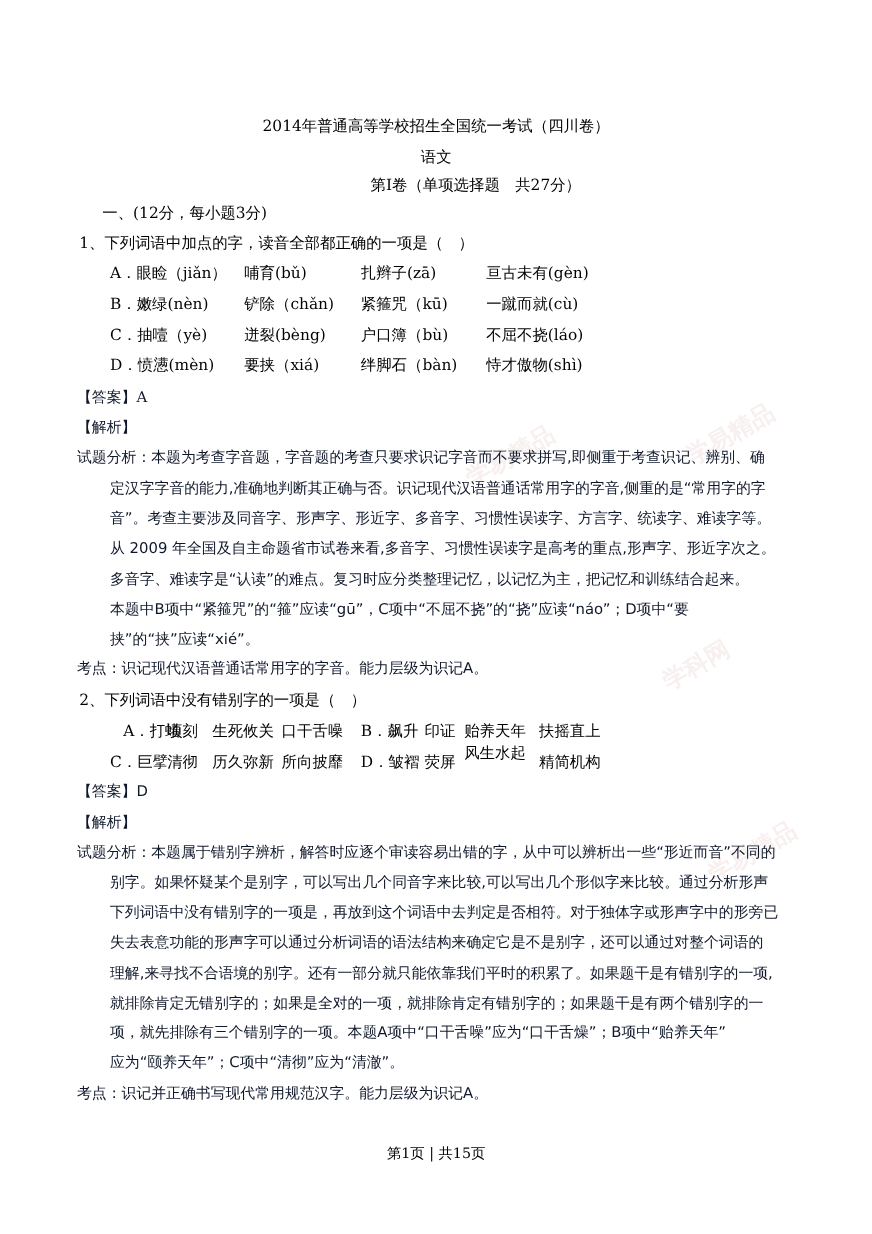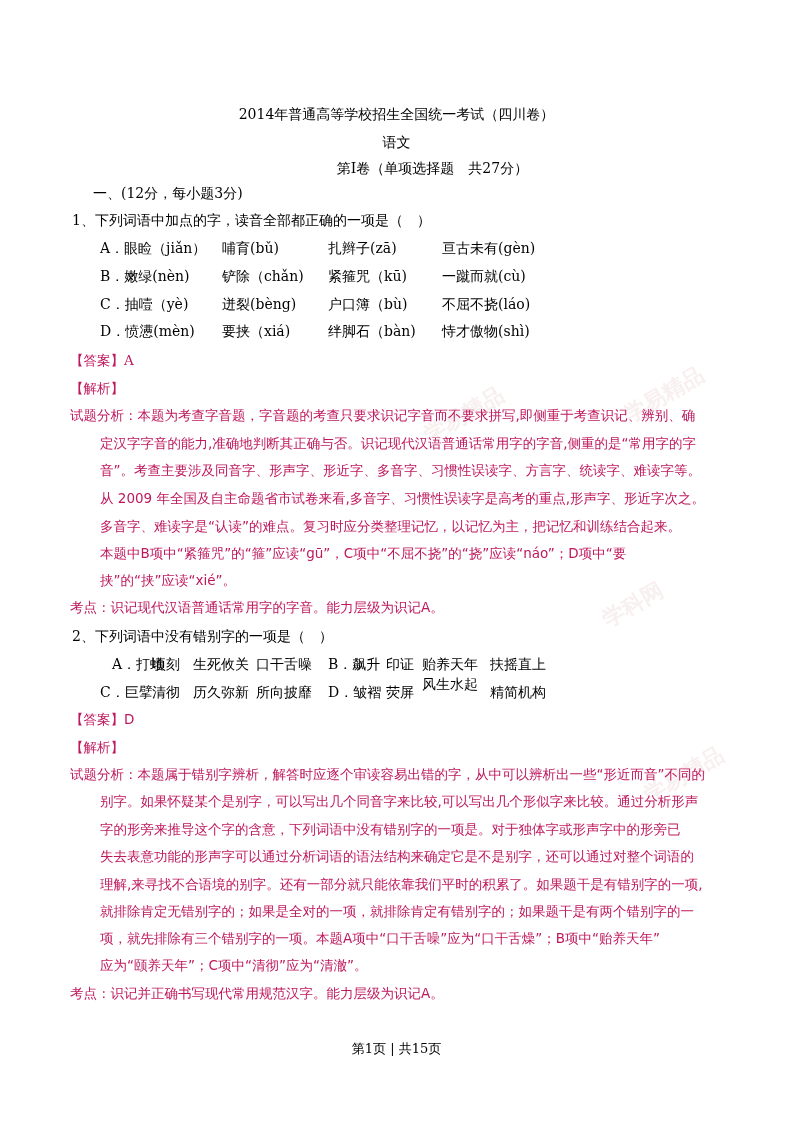--- a/index.html
+++ b/index.html
@@ -6,21 +6,21 @@
   body { width:793px; height:1122px; position:relative; overflow:hidden;
          font-family: "DejaVu Serif", "Liberation Serif", serif; color:#000; }
   .page { position:absolute; left:0; top:0; width:793px; height:1122px; }
   .wm { position:absolute; color:#f3e3e3; font-size:22px; font-weight:bold; transform:rotate(-30deg);
         font-family:"DejaVu Sans", sans-serif; pointer-events:none; opacity:0.55; }
   .center { position:absolute; left:0; width:793px; text-align:center; }
   .title { top:106px; font-size:14px; }
   .subject { top:134px; font-size:14px; }
   .section { top:160px; font-size:14px;padding-left:36px; }
   .line { position:absolute; font-size:14px; white-space:nowrap; }
-  .red { color:#be185d; font-family:"DejaVu Sans", sans-serif; font-size:13.5px; }
+  .red { color:#0f172a; font-family:"DejaVu Sans", sans-serif; font-size:13.5px; }
   .opt { position:absolute; font-size:14px; white-space:nowrap; }
   .footer { top:1040px; font-size:13px; }
 </style>
 </head>
 <body>
 
 <div class="page">
 
   <div class="wm" style="left:620px;top:380px;">学易精品</div>
   <div class="wm" style="left:420px;top:400px;">学易精品</div>
@@ -92,21 +92,21 @@
     <span class="opt" style="left:490px;top:684px;">精简机构</span>
   </div>
 
   <div class="line red" style="left:70px;top:711px;">
     <span>【答案】</span><span>D</span>
   </div>
   <div class="line red" style="left:70px;top:739px;">【解析】</div>
 
   <div class="line red" style="left:70px;top:766px;">试题分析：本题属于错别字辨析，解答时应逐个审读容易出错的字，从中可以辨析出一些“形近而音”不同的</div>
   <div class="line red" style="left:100px;top:793px;">别字。如果怀疑某个是别字，可以写出几个同音字来比较,可以写出几个形似字来比较。通过分析形声</div>
-  <div class="line red" style="left:100px;top:821px;">字的形旁来推导这个字的含意，下列词语中没有错别字的一项是。对于独体字或形声字中的形旁已</div>
+  <div class="line red" style="left:100px;top:821px;">下列词语中没有错别字的一项是，再放到这个词语中去判定是否相符。对于独体字或形声字中的形旁已</div>
   <div class="line red" style="left:100px;top:848px;">失去表意功能的形声字可以通过分析词语的语法结构来确定它是不是别字，还可以通过对整个词语的</div>
   <div class="line red" style="left:100px;top:876px;">理解,来寻找不合语境的别字。还有一部分就只能依靠我们平时的积累了。如果题干是有错别字的一项,</div>
   <div class="line red" style="left:100px;top:903px;">就排除肯定无错别字的；如果是全对的一项，就排除肯定有错别字的；如果题干是有两个错别字的一</div>
   <div class="line red" style="left:100px;top:957px;">应为“颐养天年”；C项中“清彻”应为“清澈”。</div>
   <div class="line red" style="left:100px;top:930px;">项，就先排除有三个错别字的一项。本题A项中“口干舌噪”应为“口干舌燥”；B项中“贻养天年”</div>
   <div class="line red" style="left:70px;top:985px;">考点：识记并正确书写现代常用规范汉字。能力层级为识记A。</div>
 
   <div class="center footer">第1页 | 共15页</div>
 </div>
 

